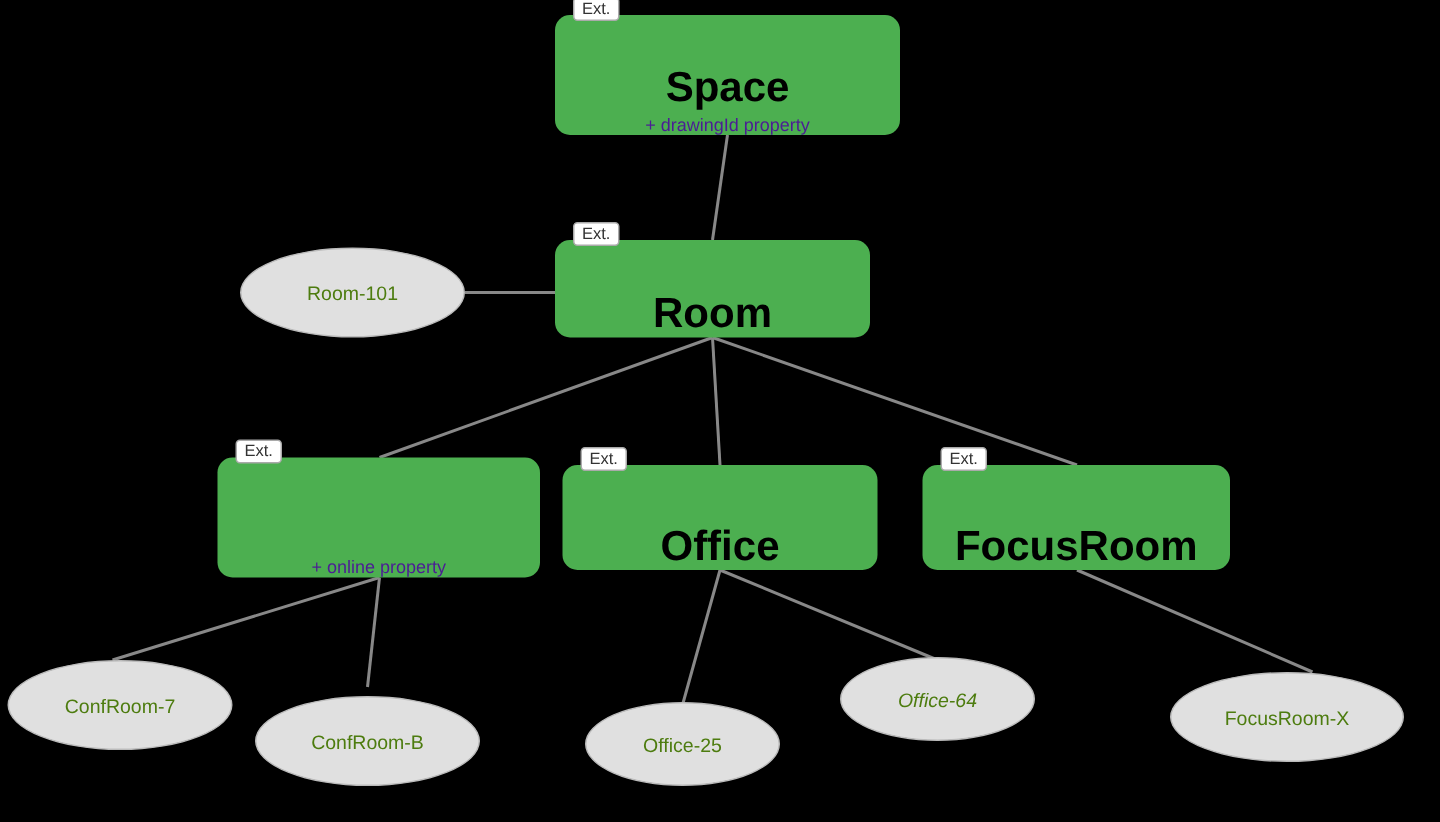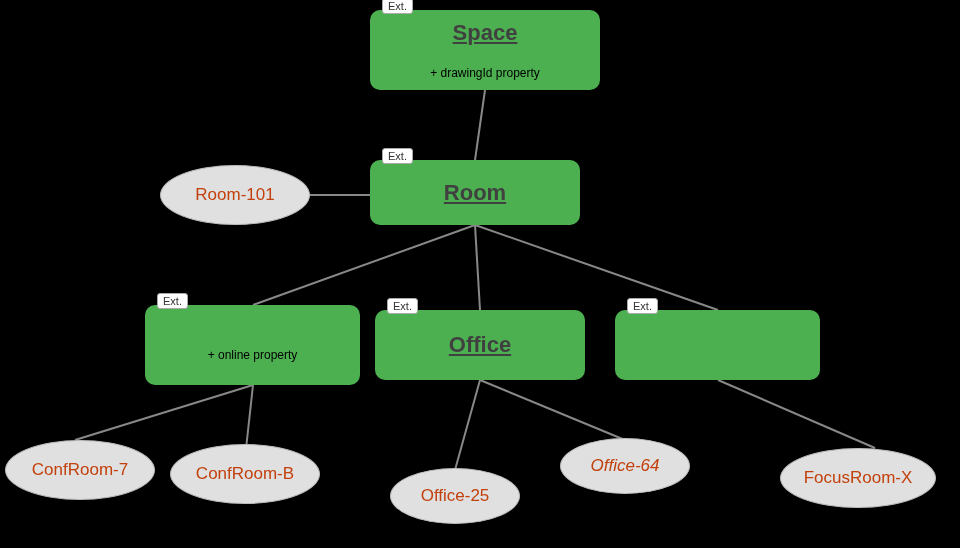--- a/index.html
+++ b/index.html
@@ -20,58 +20,57 @@
       pointer-events: none;
     }
 
     .node-box {
       position: absolute;
       background: #4caf50;
       border-radius: 10px;
       display: flex;
       flex-direction: column;
       align-items: center;
-      justify-content: center;
+      justify-content: flex-end;
       color: #fff;
     }
 
     .ext-badge {
       position: absolute;
       top: -12px;
       left: 12px;
       background: #fff;
       color: #333;
       font-size: 11px;
       border: 1px solid #aaa;
       padding: 1px 5px;
       border-radius: 3px;
     }
 
     .node-label {
-      font-size: 22px;
+      font-size: 28px;
       font-weight: bold;
-      color: #404040;
-      text-decoration: underline;
+      color: #000000;
     }
 
     .node-sublabel {
       font-size: 12px;
-      color: #000000;
-      margin-top: 20px;
+      color: #4c1d95;
+      margin-top: 2px;
     }
 
     .node-ellipse {
       position: absolute;
       background: #e0e0e0;
       border-radius: 50%;
       display: flex;
       align-items: center;
       justify-content: center;
-      font-size: 17px;
-      color: #c2410c;
+      font-size: 13px;
+      color: #4d7c0f;
       border: 1px solid #bbb;
     }
   </style>
 </head>
 <body>
 
 <svg class="connections">
 
   <line x1="485" y1="90" x2="475" y2="160" stroke="#888" stroke-width="2"></line>
 
@@ -110,31 +109,32 @@
   <span class="node-sublabel">+ online property</span>
 </div>
 
 <div class="node-box" style="left:375px; top:310px; width:210px; height:70px;">
   <span class="ext-badge">Ext.</span>
   <span class="node-label">Office</span>
 </div>
 
 <div class="node-box" style="left:615px; top:310px; width:205px; height:70px;">
   <span class="ext-badge">Ext.</span>
+  <span class="node-label">FocusRoom</span>
 </div>
 
 <div class="node-ellipse" style="left:160px; top:165px; width:150px; height:60px;">
   <span>Room-101</span>
 </div>
 
 <div class="node-ellipse" style="left:5px; top:440px; width:150px; height:60px;">
   <span>ConfRoom-7</span>
 </div>
 
-<div class="node-ellipse" style="left:170px; top:444px; width:150px; height:60px;text-align:right;">
+<div class="node-ellipse" style="left:170px; top:464px; width:150px; height:60px;text-align:right;">
   <span>ConfRoom-B</span>
 </div>
 
 <div class="node-ellipse" style="left:390px; top:468px; width:130px; height:56px;">
   <span>Office-25</span>
 </div>
 
 <div class="node-ellipse" style="left:560px; top:438px; width:130px; height:56px;font-style:italic;">
   <span>Office-64</span>
 </div>

